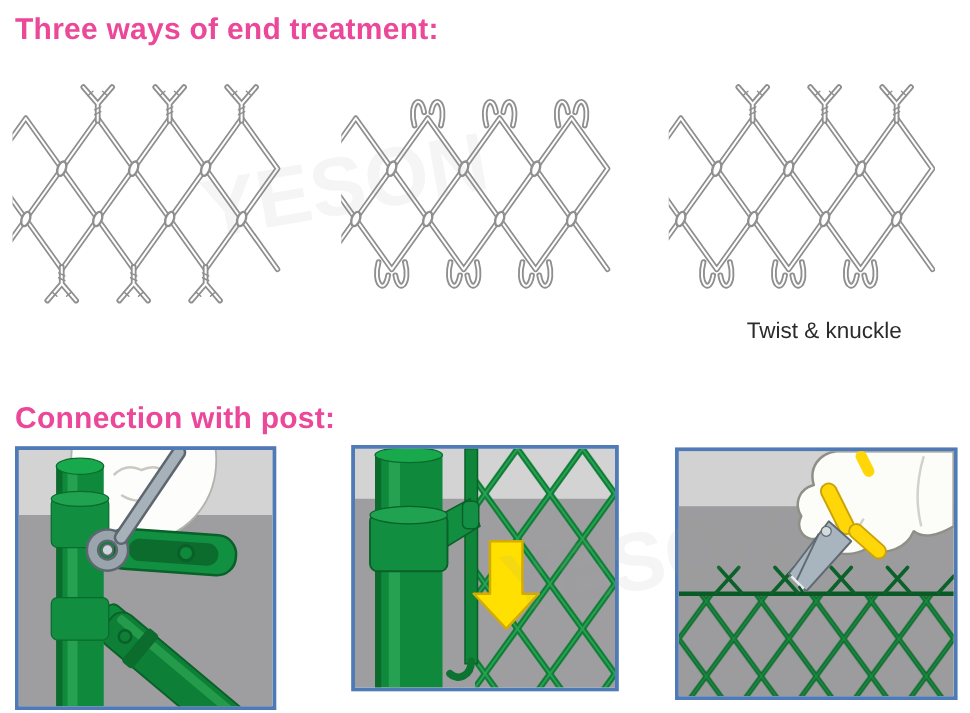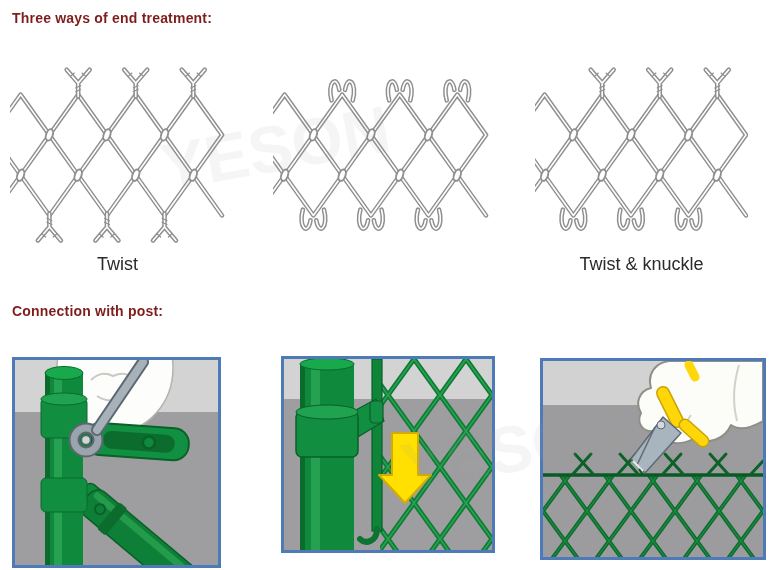--- a/index.html
+++ b/index.html
@@ -1,37 +1,37 @@
 <!DOCTYPE html>
 <html><head>
 <meta charset="utf-8">
 <style>
   html,body{margin:0;padding:0;background:#fff;}
   .page{
     position:relative;width:776px;height:570px;background:#ffffff;
     font-family:"Liberation Sans", sans-serif;overflow:hidden;
   }
   .section-title{
-    position:absolute;margin:0;font-size:14px;font-weight:bold;
-    color:#7f1d1d;letter-spacing:.2px;
+    position:absolute;margin:0;font-size:24px;font-weight:bold;
+    color:#ec4899;letter-spacing:.2px;
   }
   #title-end{left:12px;top:10px;}
-  #title-conn{left:12px;top:303px;}
+  #title-conn{left:12px;top:321px;}
   .diagram{position:absolute;top:62px;height:188px;}
   .diagram svg{display:block;width:100%;height:100%;}
   #diag1{left:10px;width:215px;}
   #diag2{left:273px;width:217px;}
   #diag3{left:535px;width:213px;}
   .caption{
     position:absolute;top:252px;height:24px;font-size:18px;color:#2b2b2b;
     text-align:center;line-height:24px;
   }
   #cap1{left:10px;width:215px;}
   #cap2{left:273px;width:217px;}
-  #cap3{left:535px;width:213px;}
+  #cap3{left:553px;width:213px;}
   .photo{
     position:absolute;box-sizing:border-box;border:3px solid #4e7ab8;
     background:#d3d3d4;
   }
   .photo svg{display:block;width:100%;height:100%;}
   #photo1{left:12px;top:357px;width:209px;height:211px;}
   #photo2{left:281px;top:356px;width:214px;height:197px;}
   #photo3{left:540px;top:358px;width:226px;height:202px;}
   .watermark{
     position:absolute;font-size:66px;font-weight:bold;color:rgba(140,140,140,.09);
@@ -135,21 +135,20 @@
         </g>
       <g transform="translate(94,160) scale(1,-1)">
           <use href="#knuckle-end"></use>
         </g>
       <g transform="translate(154,160) scale(1,-1)">
           <use href="#knuckle-end"></use>
         </g>
     </svg>
   </div>
 
-  <div class="caption" id="cap1">Twist</div>
   <div class="caption" id="cap3">Twist &amp; knuckle</div>
 
   <h2 class="section-title" id="title-conn">Connection with post:</h2>
 
   <div class="photo" id="photo1">
     <svg viewBox="0 0 203 205" preserveAspectRatio="none">
       <rect width="203" height="205" fill="#d3d3d4"></rect>
       <rect y="52" width="203" height="153" fill="#9e9ea0"></rect>
       <ellipse cx="100" cy="8" rx="58" ry="64" fill="#fdfdfc" stroke="#b3b3ae" stroke-width="1.5"></ellipse>
       <path d="M76,20 q10,-10 22,-4 q14,-6 20,4 M82,36 q12,8 26,2" fill="none" stroke="#c9c9c2" stroke-width="2"></path>

